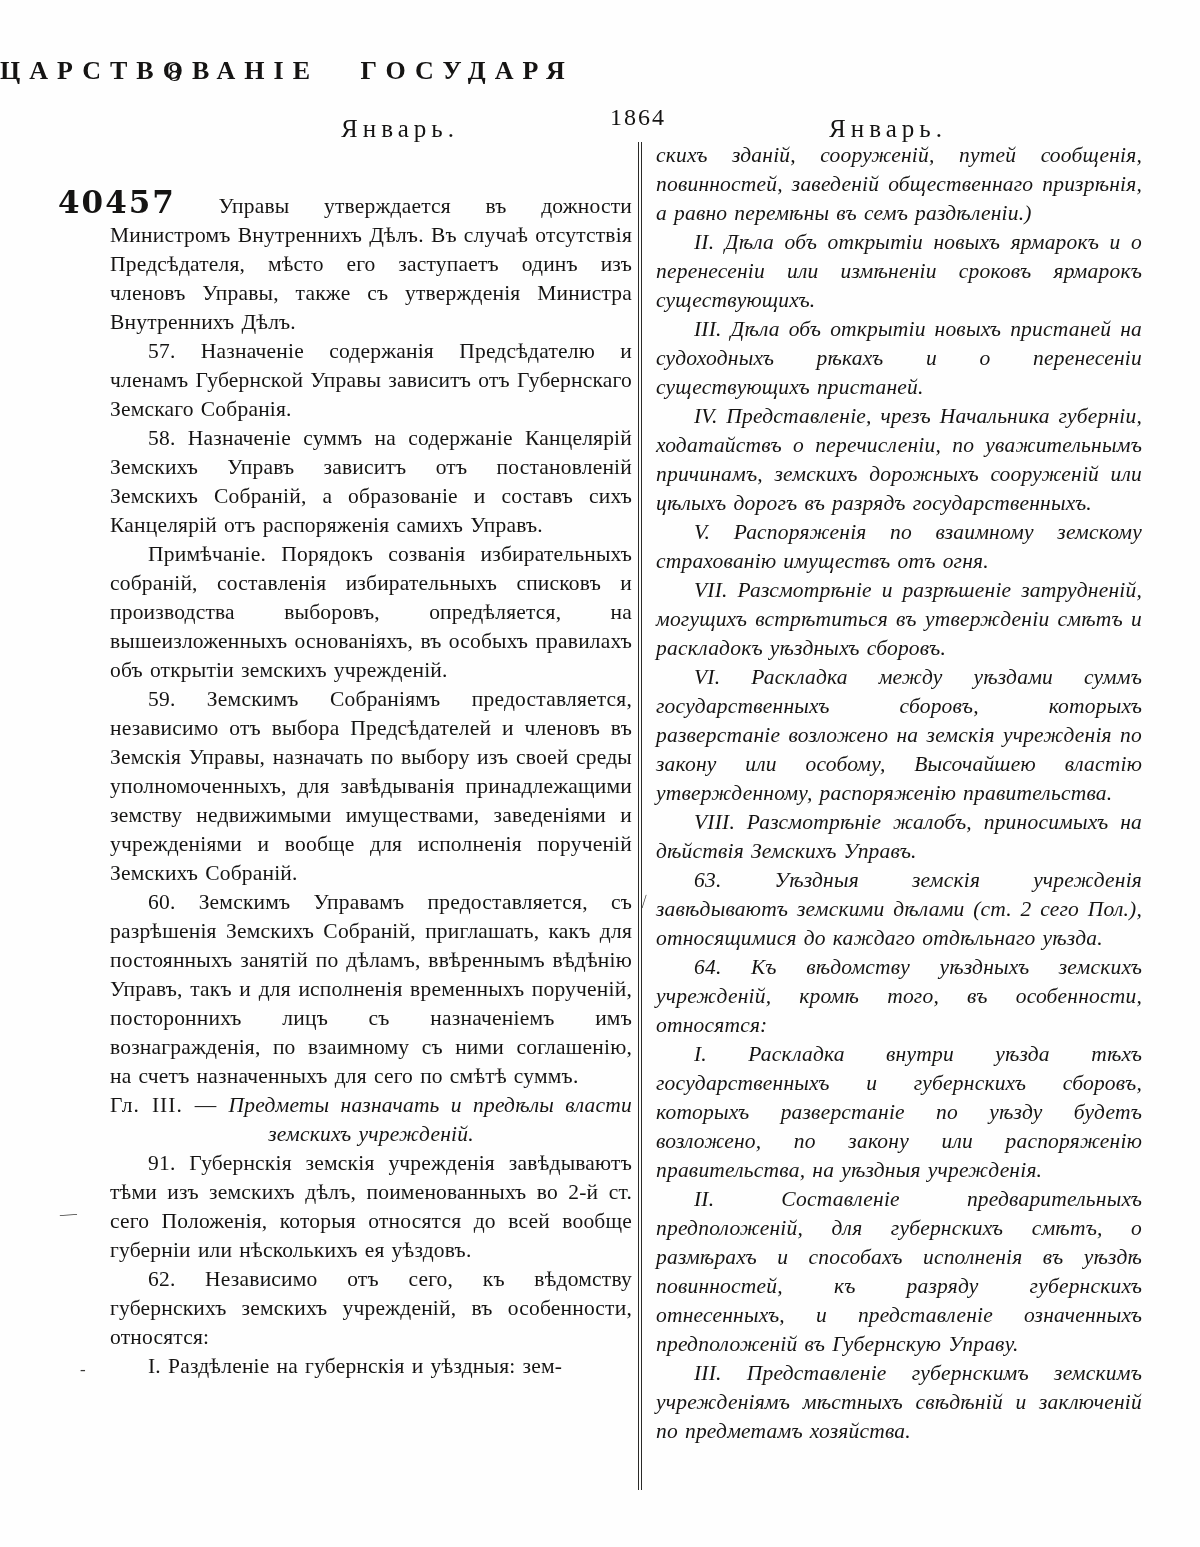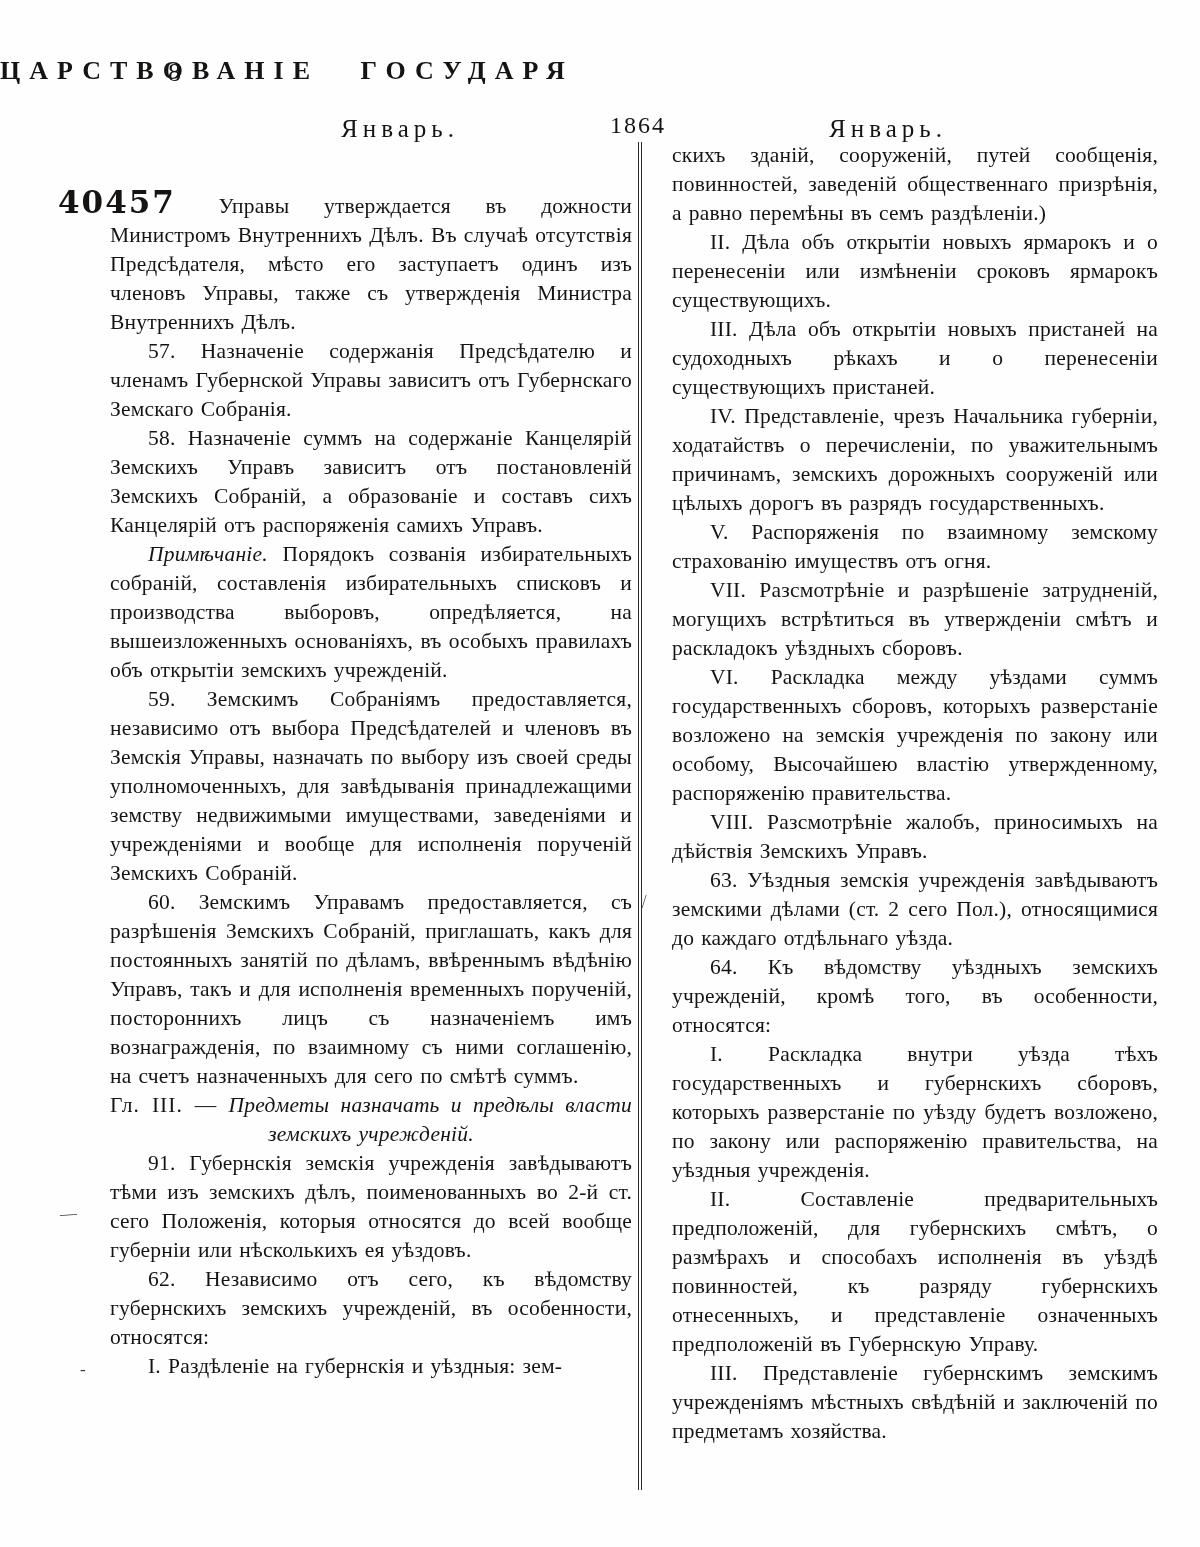--- a/index.html
+++ b/index.html
@@ -35,21 +35,21 @@
     top: 115px;
     transform: translateX(-50%);
     font-size: 25px;
     letter-spacing: 5px;
     white-space: nowrap;
   }
   .month-left  { left: 400px; }
   .month-right { left: 888px; }
   .year {
     position: absolute;
-    top: 112px; left: 638px;
+    top: 104px; left: 638px;
     transform: translateX(-50%);
     font-size: 24px;
     letter-spacing: 2px;
   }
   
   .divider {
     position: absolute;
     top: 142px; left: 638px;
     height: 1348px;
     width: 2px;
@@ -58,26 +58,26 @@
   }
   .col {
     position: absolute;
     top: 141px;
     font-size: 21.5px;
     line-height: 29px;
     letter-spacing: 0.2px;
     word-spacing: 1.5px;
   }
   .col-left  { left: 60px;  width: 522px; padding-left: 50px; margin-top: 47px; }
-  .col-right { left: 672px; width: 486px; }
+  .col-right { left: 656px; width: 486px; font-style: italic; }
   .para { margin: 0; text-align: justify; }
   .para--indent  { text-indent: 38px; }
   .para--opening { text-indent: 0; }
   .para--chapter { text-align: justify; text-align-last: center; }
-  .lead-italic   { font-style: italic; }
+  .lead-italic   { }
   .chapter-label { font-style: normal; letter-spacing: 1px; }
   .chapter-text  { font-style: italic; }
   .act-number {
     font-family: "DejaVu Serif", serif;
     font-weight: bold;
     font-size: 31px;
     letter-spacing: 2px;
     margin-left: -52px;
     padding-right: 8px;
     line-height: 29px;

